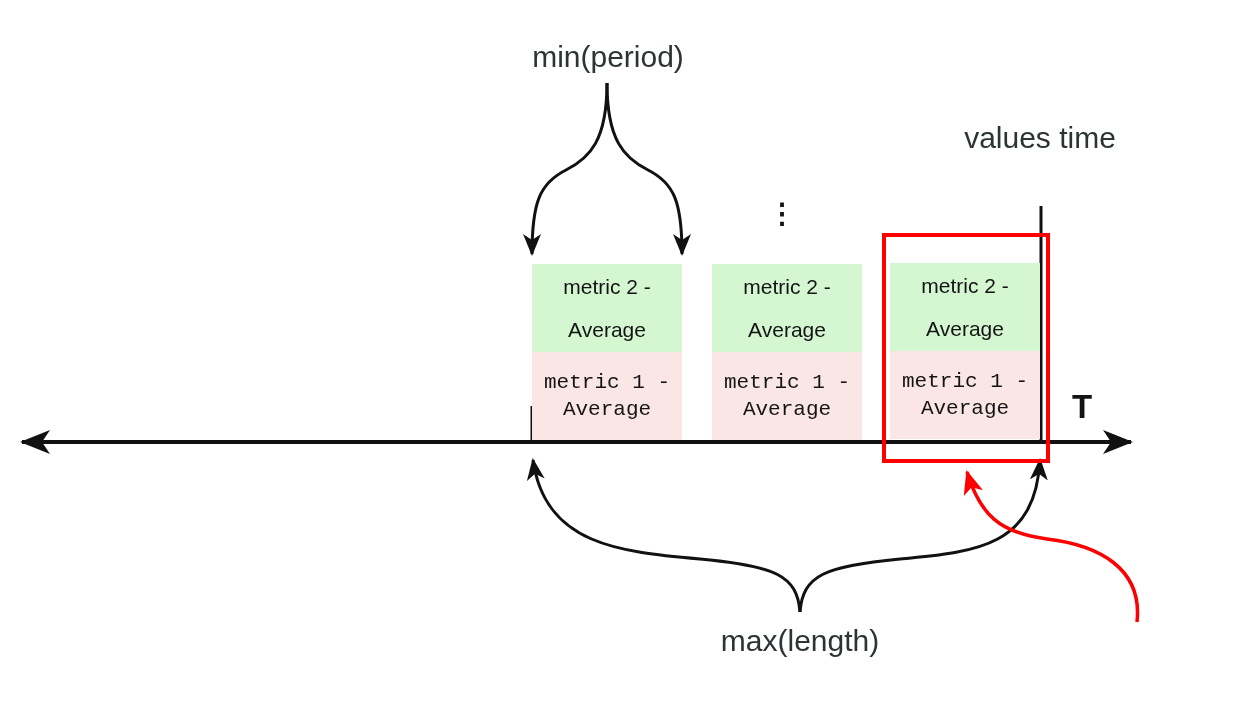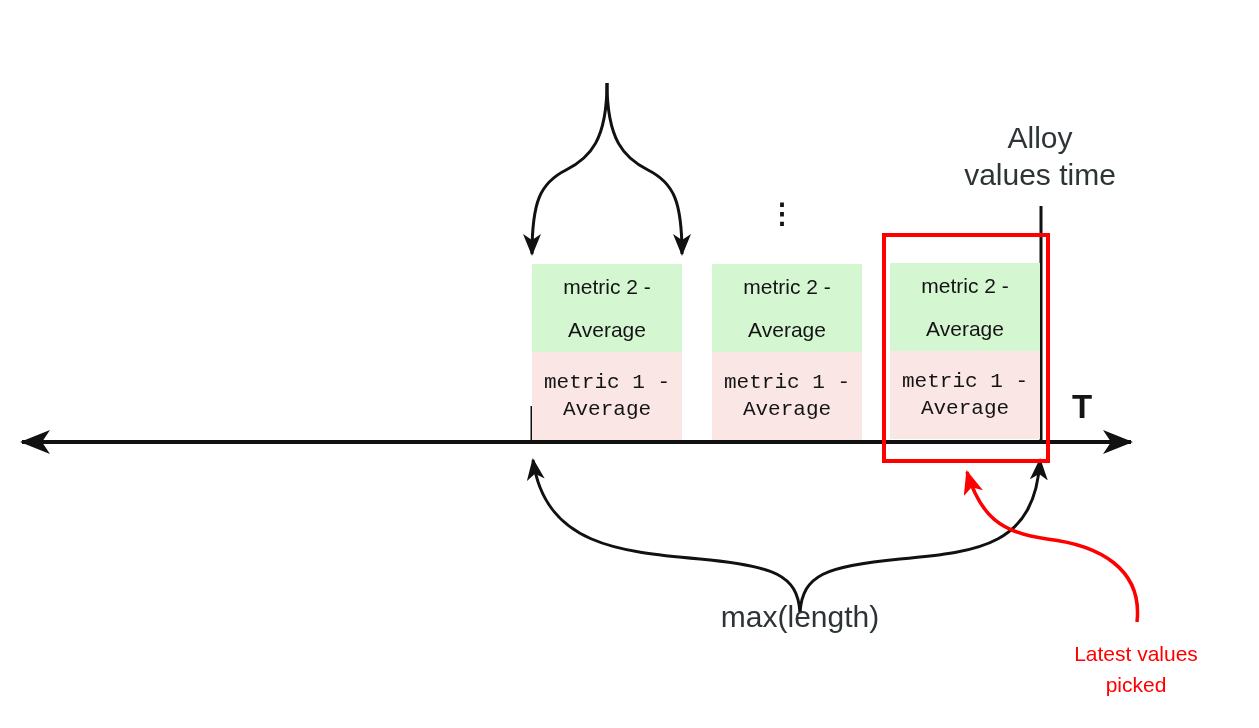--- a/index.html
+++ b/index.html
@@ -35,21 +35,21 @@
 
   .label {
     position: absolute;
     color: var(--label-text);
     font-size: 30px;
     text-align: center;
     white-space: nowrap;
   }
   .label-min-period   { left: 500px; top: 40px;  width: 216px; }
   .label-alloy        { left: 930px; top: 119px; width: 220px; line-height: 37px; }
-  .label-max-length   { left: 690px; top: 600px; width: 220px; }
+  .label-max-length   { left: 690px; top: 624px; width: 220px; }
   .label-axis-t       { left: 1062px; top: 388px; width: 40px; font-size: 33px; font-weight: 600; color: var(--block-text); }
   .label-ellipsis     { left: 766px; top: 194px; width: 32px; font-size: 28px; font-weight: 700; line-height: 40px; color: var(--block-text); }
   .label-latest {
     left: 1046px; top: 638px; width: 180px;
     font-size: 21px; line-height: 31px;
     color: var(--highlight-red);
   }
 
   .block {
     position: absolute;
@@ -138,30 +138,26 @@
     <div class="half half-top">
       <span>metric 2 -</span>
       <span>Average</span>
     </div>
     <div class="half half-bottom">
       <span>metric 1 -</span>
       <span>Average</span>
     </div>
   </div>
 
+  <div class="label label-min-period">min(period)</div>
 
   <div class="label label-alloy">
-    <div>Alloy</div>
     <div>values time</div>
   </div>
 
   <div class="label label-ellipsis">⋮</div>
 
   <div class="label label-axis-t">T</div>
 
   <div class="label label-max-length">max(length)</div>
 
-  <div class="label label-latest">
-    <div>Latest values</div>
-    <div>picked</div>
-  </div>
 
 </div>
 
 </body></html>

